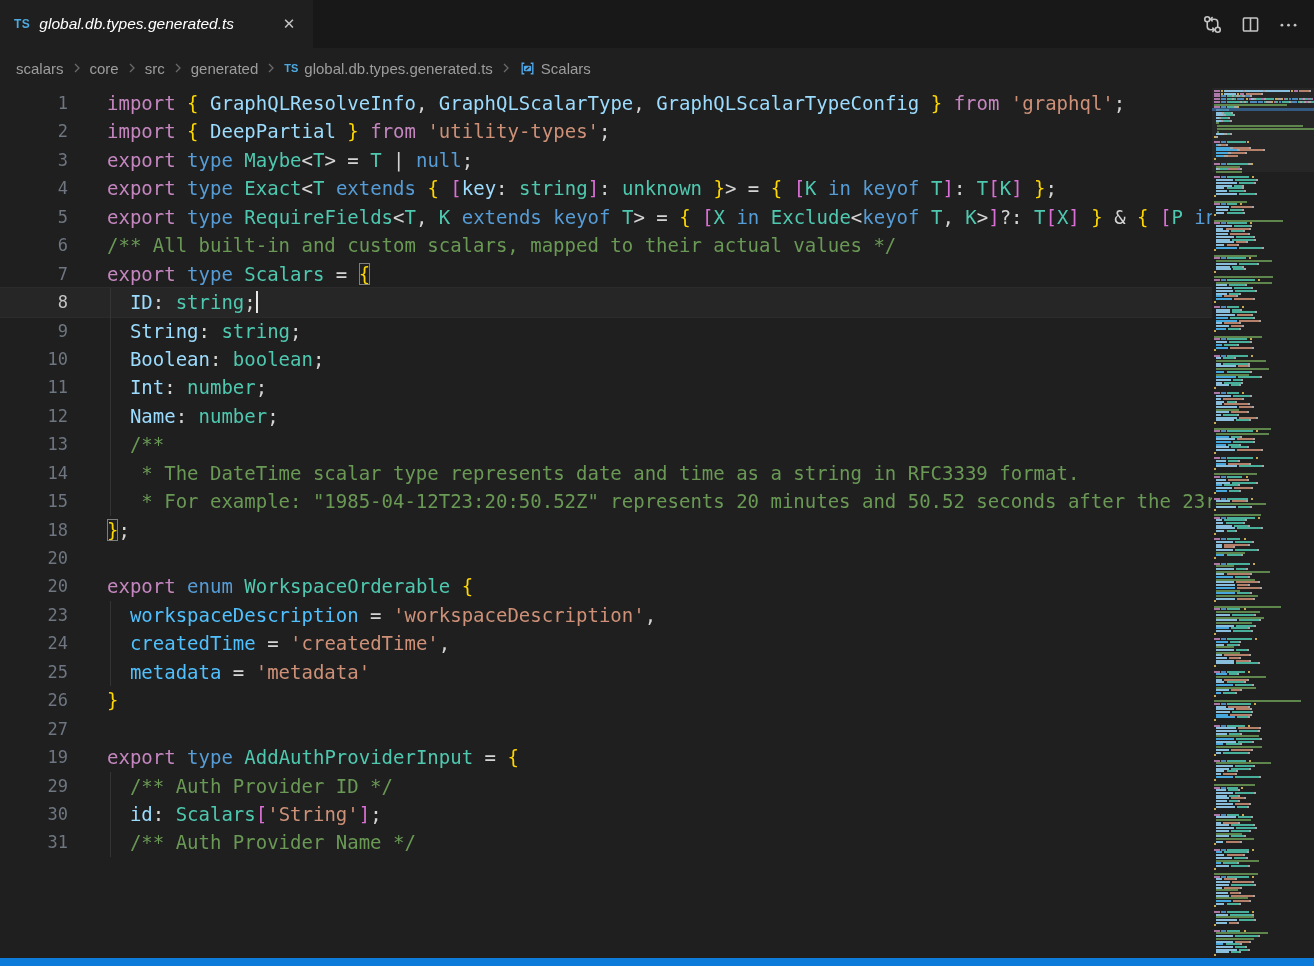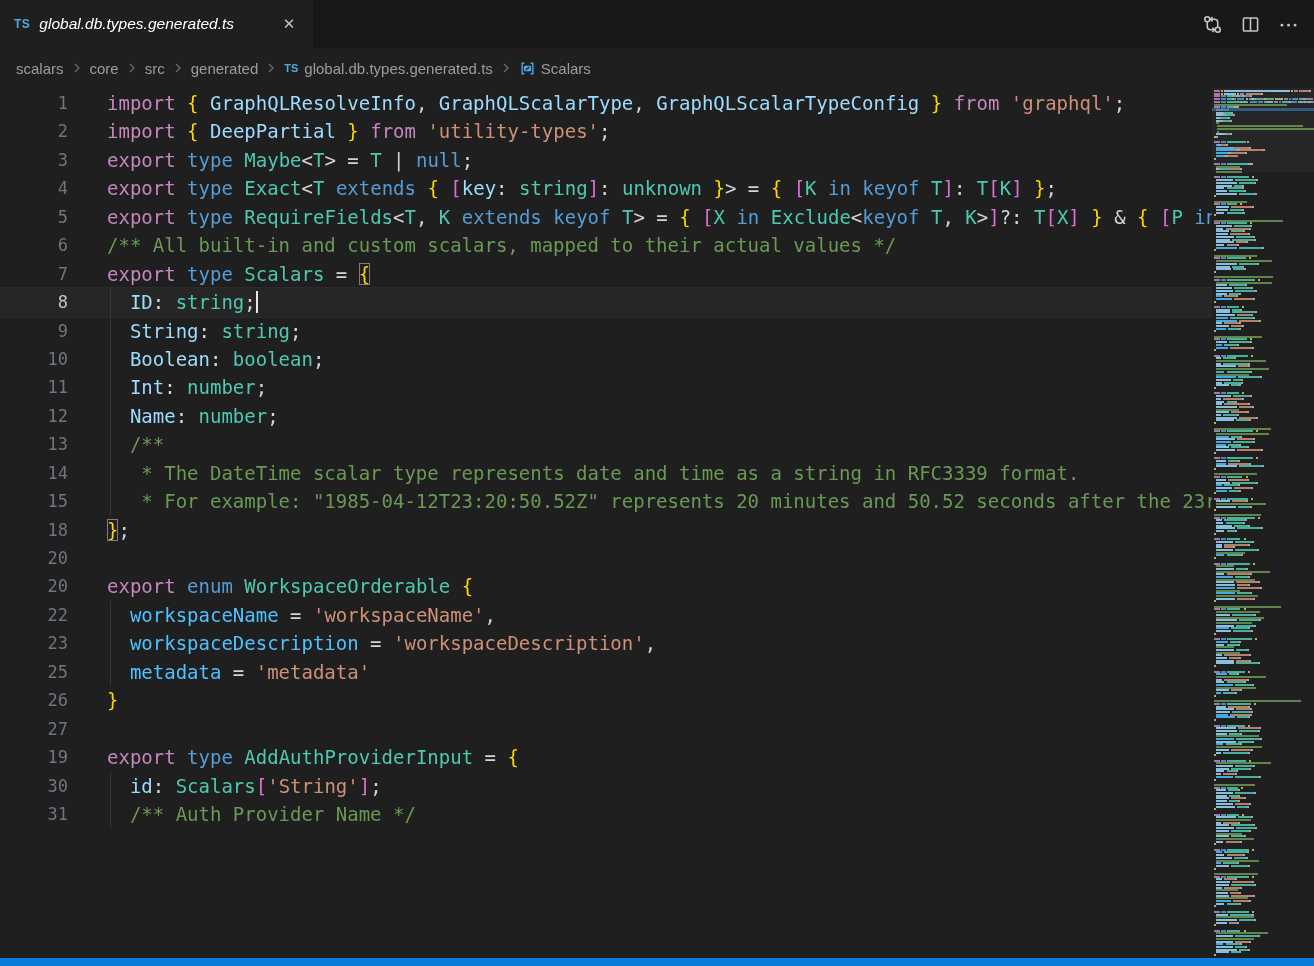--- a/index.html
+++ b/index.html
@@ -157,26 +157,27 @@
         <div class="row"><div class="ln">9</div><div class="code"><div class="guide"></div><span class="tk-df">  </span><span class="tk-vr">String</span><span class="tk-df">: </span><span class="tk-ty">string</span><span class="tk-df">;</span></div></div>
         <div class="row"><div class="ln">10</div><div class="code"><div class="guide"></div><span class="tk-df">  </span><span class="tk-vr">Boolean</span><span class="tk-df">: </span><span class="tk-ty">boolean</span><span class="tk-df">;</span></div></div>
         <div class="row"><div class="ln">11</div><div class="code"><div class="guide"></div><span class="tk-df">  </span><span class="tk-vr">Int</span><span class="tk-df">: </span><span class="tk-ty">number</span><span class="tk-df">;</span></div></div>
         <div class="row"><div class="ln">12</div><div class="code"><div class="guide"></div><span class="tk-df">  </span><span class="tk-vr">Name</span><span class="tk-df">: </span><span class="tk-ty">number</span><span class="tk-df">;</span></div></div>
         <div class="row"><div class="ln">13</div><div class="code"><div class="guide"></div><span class="tk-df">  </span><span class="tk-cm">/**</span></div></div>
         <div class="row"><div class="ln">14</div><div class="code"><div class="guide"></div><span class="tk-df">   </span><span class="tk-cm">* The DateTime scalar type represents date and time as a string in RFC3339 format.</span></div></div>
         <div class="row"><div class="ln">15</div><div class="code"><div class="guide"></div><span class="tk-df">   </span><span class="tk-cm">* For example: "1985-04-12T23:20:50.52Z" represents 20 minutes and 50.52 seconds after the 23rd hour of April 12th, 1985 in UTC.</span></div></div>
         <div class="row"><div class="ln">18</div><div class="code"><span class="tk-b1 bm">}</span><span class="tk-df">;</span></div></div>
         <div class="row"><div class="ln">20</div><div class="code"></div></div>
         <div class="row"><div class="ln">20</div><div class="code"><span class="tk-kw">export</span><span class="tk-df"> </span><span class="tk-k2">enum</span><span class="tk-df"> </span><span class="tk-ty">WorkspaceOrderable</span><span class="tk-df"> </span><span class="tk-b1">{</span></div></div>
-        <div class="row"><div class="ln">22</div><div class="code"><div class="guide"></div><span class="tk-df">  </span><span class="tk-en">workspaceName</span><span class="tk-df"> = </span><span class="tk-st">'workspaceName'</span><span class="tk-df">,</span></div></div>
         <div class="row"><div class="ln">23</div><div class="code"><div class="guide"></div><span class="tk-df">  </span><span class="tk-en">workspaceDescription</span><span class="tk-df"> = </span><span class="tk-st">'workspaceDescription'</span><span class="tk-df">,</span></div></div>
+        <div class="row"><div class="ln">24</div><div class="code"><div class="guide"></div><span class="tk-df">  </span><span class="tk-en">createdTime</span><span class="tk-df"> = </span><span class="tk-st">'createdTime'</span><span class="tk-df">,</span></div></div>
         <div class="row"><div class="ln">25</div><div class="code"><div class="guide"></div><span class="tk-df">  </span><span class="tk-en">metadata</span><span class="tk-df"> = </span><span class="tk-st">'metadata'</span></div></div>
         <div class="row"><div class="ln">26</div><div class="code"><span class="tk-b1">}</span></div></div>
         <div class="row"><div class="ln">27</div><div class="code"></div></div>
         <div class="row"><div class="ln">19</div><div class="code"><span class="tk-kw">export</span><span class="tk-df"> </span><span class="tk-k2">type</span><span class="tk-df"> </span><span class="tk-ty">AddAuthProviderInput</span><span class="tk-df"> = </span><span class="tk-b1">{</span></div></div>
+        <div class="row"><div class="ln">29</div><div class="code"><div class="guide"></div><span class="tk-df">  </span><span class="tk-cm">/** Auth Provider ID */</span></div></div>
         <div class="row"><div class="ln">30</div><div class="code"><div class="guide"></div><span class="tk-df">  </span><span class="tk-vr">id</span><span class="tk-df">: </span><span class="tk-ty">Scalars</span><span class="tk-b2">[</span><span class="tk-st">'String'</span><span class="tk-b2">]</span><span class="tk-df">;</span></div></div>
         <div class="row"><div class="ln">31</div><div class="code"><div class="guide"></div><span class="tk-df">  </span><span class="tk-cm">/** Auth Provider Name */</span></div></div>
       </div>
     <div class="minimap" id="minimap">
       <div class="mm-slider"></div>
     <div class="mm-row" style="top:2.0px"><i style="width:6.3px;background:#c586c0"></i><i style="width:1.1px;background:transparent"></i><i style="width:2.0px;background:#e6c35a"></i><i style="width:1.1px;background:transparent"></i><i style="width:18.9px;background:#9cdcfe"></i><i style="width:2.1px;background:#bdbdbd"></i><i style="width:17.9px;background:#9cdcfe"></i><i style="width:2.1px;background:#bdbdbd"></i><i style="width:24.2px;background:#9cdcfe"></i><i style="width:1.1px;background:transparent"></i><i style="width:2.0px;background:#e6c35a"></i><i style="width:1.1px;background:transparent"></i><i style="width:4.2px;background:#c586c0"></i><i style="width:1.1px;background:transparent"></i><i style="width:9.5px;background:#ce9178"></i><i style="width:2.0px;background:#bdbdbd"></i></div>
         <div class="mm-row" style="top:4.7px"><i style="width:6.3px;background:#c586c0"></i><i style="width:1.1px;background:transparent"></i><i style="width:2.0px;background:#e6c35a"></i><i style="width:1.1px;background:transparent"></i><i style="width:11.6px;background:#9cdcfe"></i><i style="width:1.1px;background:transparent"></i><i style="width:2.0px;background:#e6c35a"></i><i style="width:1.1px;background:transparent"></i><i style="width:4.2px;background:#c586c0"></i><i style="width:1.1px;background:transparent"></i><i style="width:15.8px;background:#ce9178"></i><i style="width:2.0px;background:#bdbdbd"></i></div>
         <div class="mm-row" style="top:7.4px"><i style="width:6.3px;background:#c586c0"></i><i style="width:1.1px;background:transparent"></i><i style="width:4.2px;background:#569cd6"></i><i style="width:1.1px;background:transparent"></i><i style="width:5.3px;background:#4ec9b0"></i><i style="width:2.0px;background:#bdbdbd"></i><i style="width:2.0px;background:#4ec9b0"></i><i style="width:4.2px;background:#bdbdbd"></i><i style="width:2.0px;background:#4ec9b0"></i><i style="width:3.2px;background:#bdbdbd"></i><i style="width:4.2px;background:#569cd6"></i><i style="width:2.0px;background:#bdbdbd"></i></div>
         <div class="mm-row" style="top:10.1px"><i style="width:6.3px;background:#c586c0"></i><i style="width:1.1px;background:transparent"></i><i style="width:4.2px;background:#569cd6"></i><i style="width:1.1px;background:transparent"></i><i style="width:5.3px;background:#4ec9b0"></i><i style="width:2.0px;background:#bdbdbd"></i><i style="width:2.0px;background:#4ec9b0"></i><i style="width:1.1px;background:transparent"></i><i style="width:7.4px;background:#569cd6"></i><i style="width:1.1px;background:transparent"></i><i style="width:2.0px;background:#e6c35a"></i><i style="width:1.1px;background:transparent"></i><i style="width:2.0px;background:#c97fc9"></i><i style="width:3.2px;background:#9cdcfe"></i><i style="width:2.1px;background:#bdbdbd"></i><i style="width:6.3px;background:#4ec9b0"></i><i style="width:2.0px;background:#c97fc9"></i><i style="width:2.1px;background:#bdbdbd"></i><i style="width:7.4px;background:#4ec9b0"></i><i style="width:1.1px;background:transparent"></i><i style="width:2.0px;background:#e6c35a"></i><i style="width:4.2px;background:#bdbdbd"></i><i style="width:2.0px;background:#e6c35a"></i><i style="width:1.1px;background:transparent"></i><i style="width:2.0px;background:#c97fc9"></i><i style="width:2.0px;background:#4ec9b0"></i><i style="width:1.1px;background:transparent"></i><i style="width:2.1px;background:#569cd6"></i><i style="width:1.1px;background:transparent"></i><i style="width:5.3px;background:#569cd6"></i><i style="width:1.1px;background:transparent"></i><i style="width:2.0px;background:#4ec9b0"></i><i style="width:2.0px;background:#c97fc9"></i><i style="width:2.1px;background:#bdbdbd"></i><i style="width:2.0px;background:#4ec9b0"></i><i style="width:2.0px;background:#c97fc9"></i><i style="width:2.0px;background:#4ec9b0"></i><i style="width:2.0px;background:#c97fc9"></i><i style="width:1.1px;background:transparent"></i><i style="width:2.0px;background:#e6c35a"></i></div>
         <div class="mm-row" style="top:12.8px"><i style="width:6.3px;background:#c586c0"></i><i style="width:1.1px;background:transparent"></i><i style="width:4.2px;background:#569cd6"></i><i style="width:1.1px;background:transparent"></i><i style="width:13.7px;background:#4ec9b0"></i><i style="width:2.0px;background:#bdbdbd"></i><i style="width:2.0px;background:#4ec9b0"></i><i style="width:2.1px;background:#bdbdbd"></i><i style="width:2.0px;background:#4ec9b0"></i><i style="width:1.1px;background:transparent"></i><i style="width:7.4px;background:#569cd6"></i><i style="width:1.1px;background:transparent"></i><i style="width:5.3px;background:#569cd6"></i><i style="width:1.1px;background:transparent"></i><i style="width:2.0px;background:#4ec9b0"></i><i style="width:4.2px;background:#bdbdbd"></i><i style="width:2.0px;background:#e6c35a"></i><i style="width:1.1px;background:transparent"></i><i style="width:2.0px;background:#c97fc9"></i><i style="width:2.0px;background:#4ec9b0"></i><i style="width:1.1px;background:transparent"></i><i style="width:2.1px;background:#569cd6"></i><i style="width:1.1px;background:transparent"></i><i style="width:7.4px;background:#4ec9b0"></i><i style="width:2.0px;background:#bdbdbd"></i><i style="width:5.3px;background:#569cd6"></i><i style="width:1.1px;background:transparent"></i><i style="width:2.0px;background:#4ec9b0"></i><i style="width:2.1px;background:#bdbdbd"></i><i style="width:2.0px;background:#4ec9b0"></i><i style="width:2.0px;background:#bdbdbd"></i><i style="width:2.0px;background:#c97fc9"></i><i style="width:3.2px;background:#bdbdbd"></i><i style="width:2.0px;background:#4ec9b0"></i><i style="width:2.0px;background:#c97fc9"></i></div>

